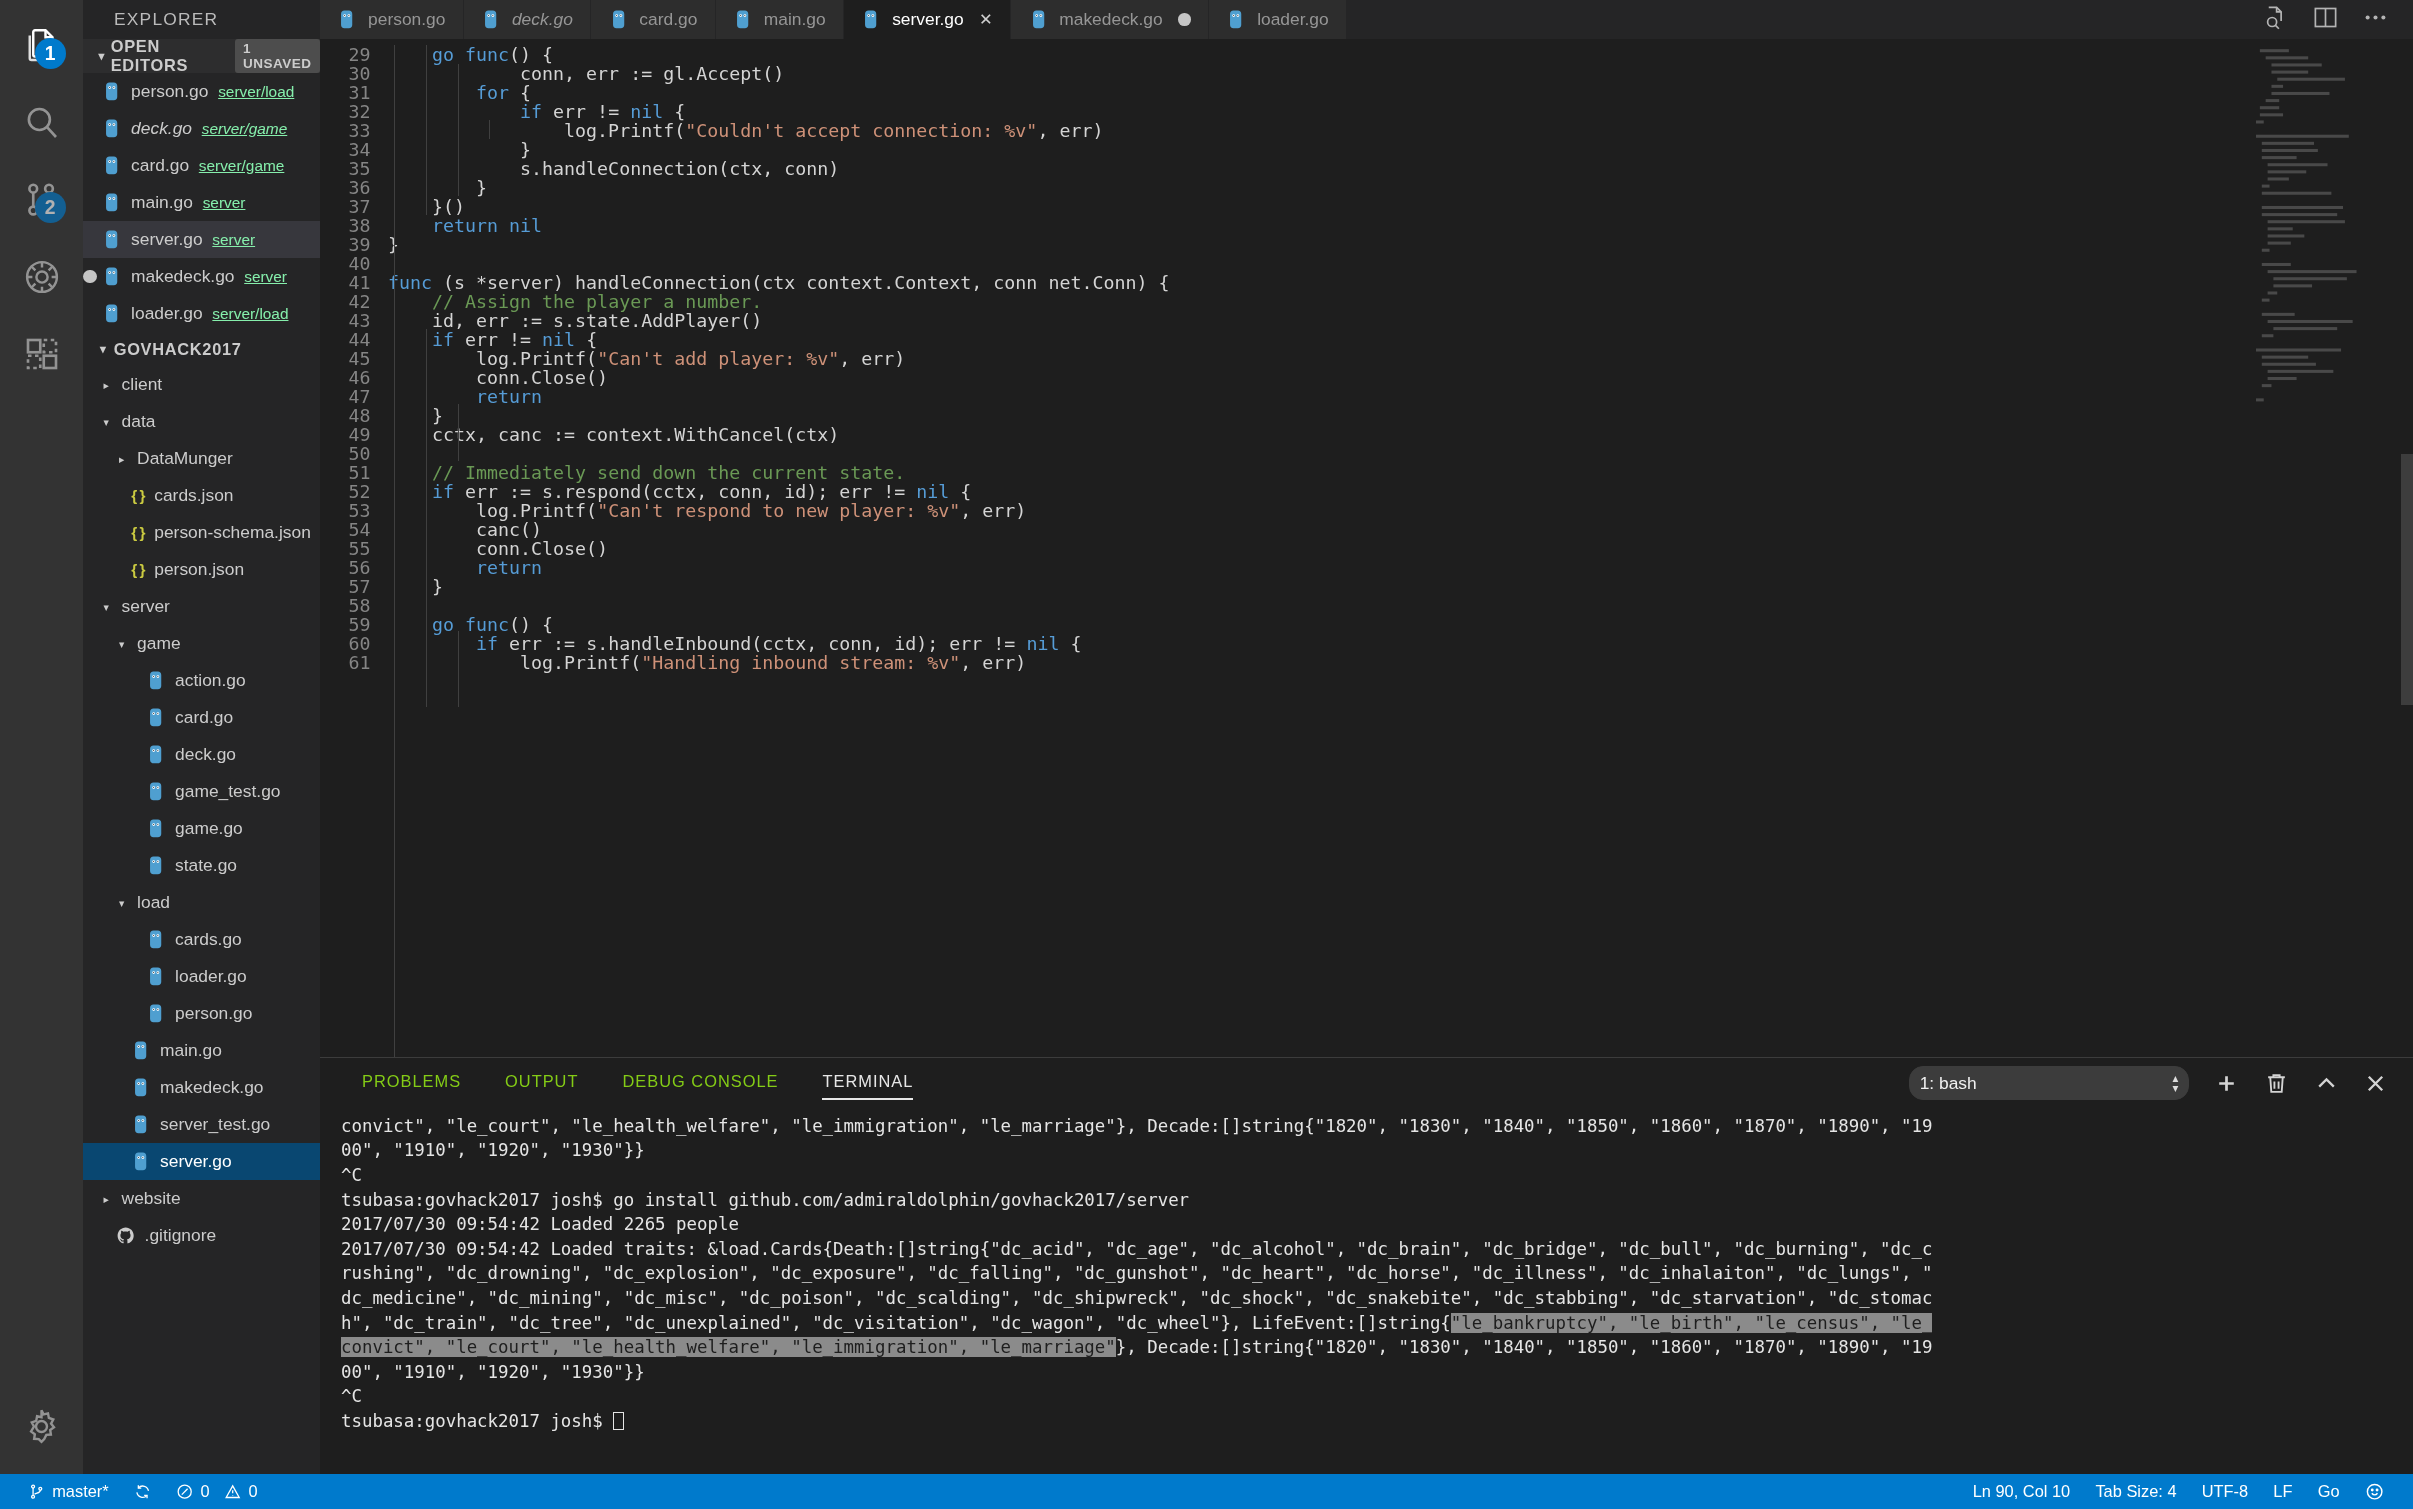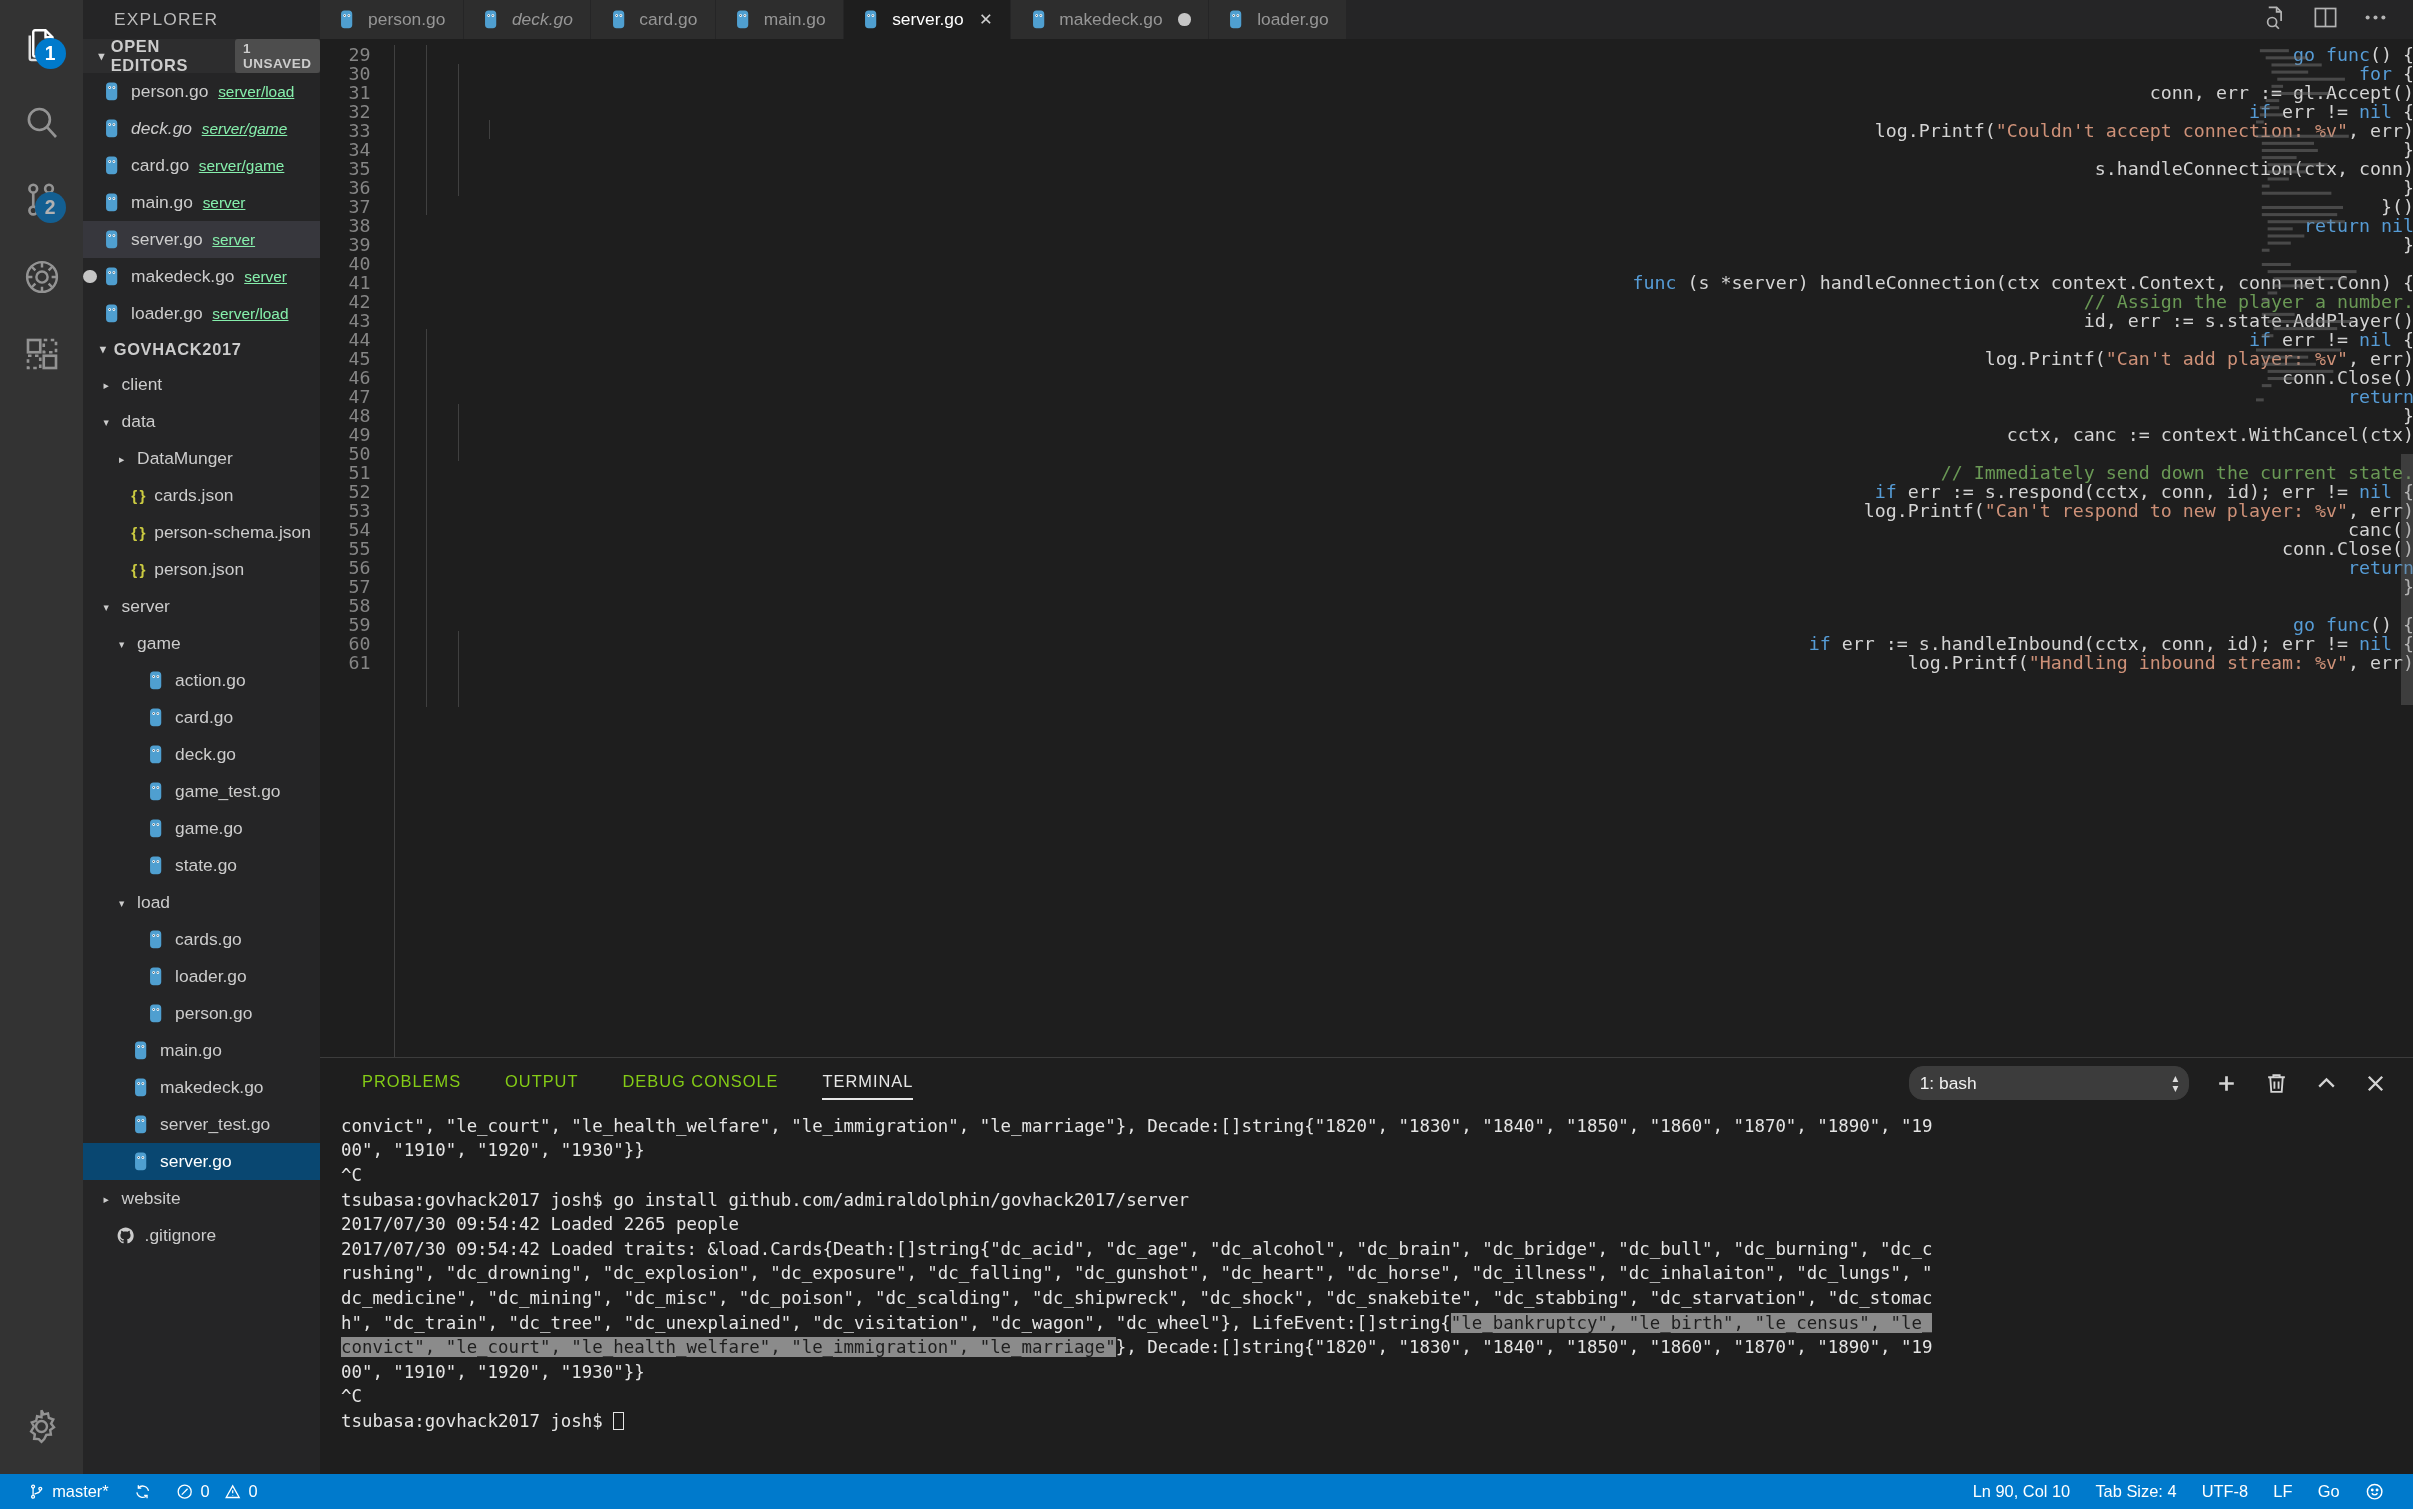--- a/index.html
+++ b/index.html
@@ -94,21 +94,21 @@
 
   .code-wrap { flex: 1; display: flex; position: relative; overflow: hidden; background: #1e1e1e; }
   .gutter {
     width: 68px; flex: 0 0 68px; text-align: right; padding-right: 17.4px;
     color: #858585; font-family: "DejaVu Sans Mono", monospace; font-size: 18.3px;
     padding-top: 5.8px;
   }
   .gutter div { height: 19px; line-height: 19px; }
   .codecol {
     flex: 1; position: relative; font-family: "DejaVu Sans Mono", monospace;
-    font-size: 18.3px; padding-top: 5.8px; color: #d4d4d4; overflow: hidden; text-align: right;
+    font-size: 18.3px; padding-top: 5.8px; color: #d4d4d4; overflow: hidden;
   }
   .codecol .cl { height: 19px; line-height: 19px; white-space: pre; }
   .kw  { color: #569cd6; }
   .str { color: #ce9178; }
   .cmt { color: #6a9955; }
   .indentguide { position: absolute; top: 5.8px; width: 1px; background: #404040; }
 
   .minimap {
     position: absolute; right: 13.5px; top: 0; width: 145px; height: 100%;
     opacity: .85; pointer-events: none;
@@ -714,22 +714,22 @@
           </div>
         <div class="codecol" id="codecol">
           <div class="indentguide" style="left:5.8px;height:100%;"></div>
           <div class="indentguide" style="left:38px;top:5.8px;height:170px;"></div>
           <div class="indentguide" style="left:70px;top:25px;height:132px;"></div>
           <div class="indentguide" style="left:101px;top:81px;height:19.3px;"></div>
           <div class="indentguide" style="left:38px;top:290px;height:378px;"></div>
           <div class="indentguide" style="left:70px;top:365px;height:57px;"></div>
           <div class="indentguide" style="left:70px;top:592px;height:76px;"></div>
         <div class="cl"><span>    </span><span class="kw">go</span><span> </span><span class="kw">func</span><span>() {</span></div>
+            <div class="cl"><span>            conn, err := gl.Accept()</span></div>
             <div class="cl"><span>        </span><span class="kw">for</span><span> {</span></div>
-            <div class="cl"><span>            conn, err := gl.Accept()</span></div>
             <div class="cl"><span>            </span><span class="kw">if</span><span> err != </span><span class="kw">nil</span><span> {</span></div>
             <div class="cl"><span>                log.Printf(</span><span class="str">"Couldn't accept connection: %v"</span><span>, err)</span></div>
             <div class="cl"><span>            }</span></div>
             <div class="cl"><span>            s.handleConnection(ctx, conn)</span></div>
             <div class="cl"><span>        }</span></div>
             <div class="cl"><span>    }()</span></div>
             <div class="cl"><span>    </span><span class="kw">return</span><span> </span><span class="kw">nil</span></div>
             <div class="cl"><span>}</span></div>
             <div class="cl"><span></span></div>
             <div class="cl"><span class="kw">func</span><span> (s *server) handleConnection(ctx context.Context, conn net.Conn) {</span></div>

